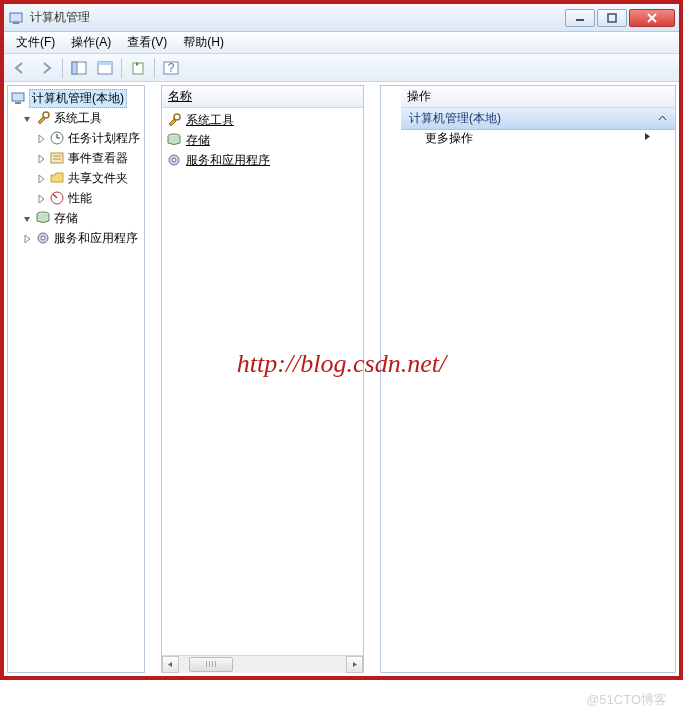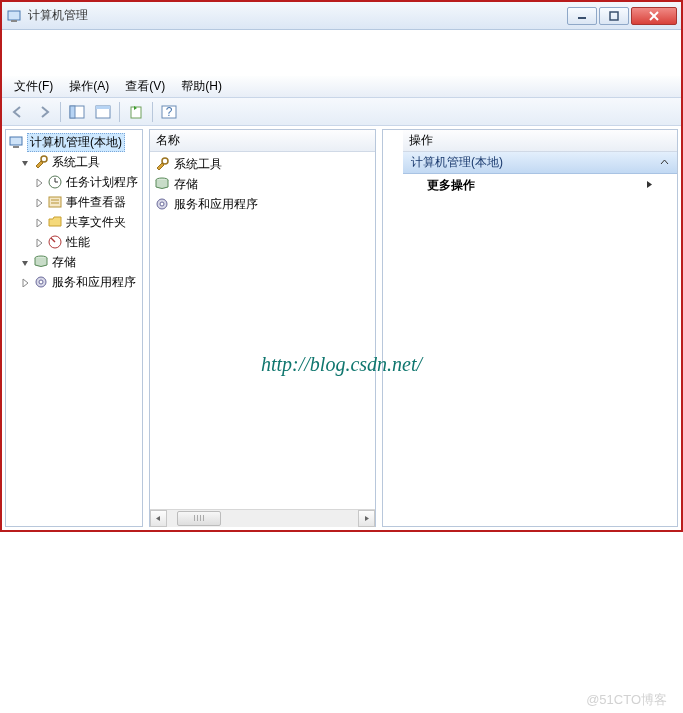--- a/index.html
+++ b/index.html
@@ -1,39 +1,39 @@
 <!DOCTYPE html>
 <html><head>
 <meta charset="utf-8">
 <style>
 * { box-sizing: border-box; margin: 0; padding: 0; font-family: "Microsoft YaHei", "Segoe UI", Tahoma, sans-serif; font-size: 12px; }
 body { background: #fff; width: 683px; height: 713px; position: relative; overflow: hidden; }
 
-.window { width: 683px; height: 532px; border: 2px solid #b91c1c; background: #fff; display: flex; flex-direction: column; }
+.window { width: 683px; height: 680px; border: 4px solid #b91c1c; background: #fff; display: flex; flex-direction: column; }
 
 .titlebar { height: 28px; background: linear-gradient(to bottom, #f4f8fc, #dce7f5); display: flex; align-items: center; padding: 0 4px; border-bottom: 1px solid #b5c8df; }
 .titlebar .icon { width: 16px; height: 16px; margin-right: 6px; }
 .titlebar .title { flex: 1; color: #333; }
 .winbtns { display: flex; gap: 0; }
 .winbtn { width: 30px; height: 18px; border: 1px solid #8fa8c8; background: linear-gradient(to bottom, #f7fbff, #dbe6f4); display: flex; align-items: center; justify-content: center; margin-left: 2px; border-radius: 2px; cursor: default; }
 .winbtn.close { width: 46px; background: linear-gradient(to bottom, #f08a85, #d8413a); border-color: #a83530; color: #fff; }
 .winbtn svg { display: block; }
 
-.menubar { height: 22px; background: linear-gradient(to bottom, #fdfefe, #e8eef7); display: flex; align-items: center; padding: 0 4px; border-bottom: 1px solid #c9d6e8; margin-top: 46px; }
+.menubar { height: 22px; background: linear-gradient(to bottom, #fdfefe, #e8eef7); display: flex; align-items: center; padding: 0 4px; border-bottom: 1px solid #c9d6e8; }
 .menuitem { padding: 2px 8px; cursor: default; }
 
 .toolbar { height: 28px; background: linear-gradient(to bottom, #f6f9fd, #e5edf7); display: flex; align-items: center; padding: 0 4px; border-bottom: 1px solid #c9d6e8; gap: 2px; }
 .tbtn { width: 24px; height: 22px; border: 1px solid transparent; display: flex; align-items: center; justify-content: center; border-radius: 2px; }
 .tsep { width: 1px; height: 20px; background: #b8c7db; margin: 0 2px; }
 
-.content { flex: 1; display: flex; padding: 3px; gap: 6px; background: #fff; min-height: 0; }
+.content { flex: 1; display: flex; padding: 3px; gap: 16px; background: #fff; min-height: 0; }
 
 .pane { border: 1px solid #b8c7db; background: #fff; display: flex; flex-direction: column; }
 .pane-tree { width: 138px; }
-.pane-list { flex: 1; min-width: 0; }
+.pane-list { flex: 1; min-width: 0; text-decoration: underline; }
 .pane-actions { width: 296px; padding-left: 20px; }
 
 .col-header { height: 22px; background: linear-gradient(to bottom, #fdfdfe, #eaeff6); border-bottom: 1px solid #d0d9e6; display: flex; align-items: center; padding: 0 6px; font-weight: normal; }
 
 .tree { flex: 1; padding: 2px 0; overflow: hidden; }
 .tree-row { display: flex; align-items: center; height: 20px; padding-left: 2px; white-space: nowrap; cursor: default; }
 .tree-row.selected .tree-label { background: #cde8ff; border: 1px dotted #7aa7d8; padding: 0 2px; }
 .tree-label { padding: 0 2px; }
 .expander { width: 11px; height: 11px; display: inline-flex; align-items: center; justify-content: center; margin-right: 2px; cursor: pointer; }
 .expander svg { display: block; }
@@ -46,23 +46,23 @@
 .list-icon { width: 16px; height: 16px; margin-right: 4px; display: inline-flex; align-items: center; justify-content: center; }
 
 .scroll-h { height: 17px; background: #f0f0f0; border-top: 1px solid #d7d7d7; display: flex; align-items: center; }
 .scroll-btn { width: 17px; height: 17px; background: linear-gradient(to bottom,#fdfdfd,#e6e6e6); border: 1px solid #c7c7c7; display:flex; align-items:center; justify-content:center; }
 .scroll-track { flex:1; height:17px; background:#efefef; position:relative; }
 .scroll-thumb { position:absolute; left:10px; width:44px; height:15px; top:1px; background:linear-gradient(to bottom,#f7f7f7,#dedede); border:1px solid #bcbcbc; border-radius:2px; }
 .scroll-thumb::before { content:""; position:absolute; left:50%; top:50%; transform:translate(-50%,-50%); width:10px; height:6px; background:repeating-linear-gradient(to right,#aaa 0 1px,transparent 1px 3px); }
 
 .actions-body { flex:1; }
 .action-sec-header { height: 22px; background: linear-gradient(to bottom, #e3effc, #c2d9f3); border-bottom: 1px solid #a9c3e3; display: flex; align-items: center; padding: 0 8px; color: #1a3a6e; justify-content: space-between; }
-.action-item { height: 22px; display: flex; align-items: center; padding: 0 24px; justify-content: space-between; cursor: default; font-weight: bold; }
-
-.watermark { position: absolute; left: 50%; top: 51%; transform: translate(-50%,-50%); color: #0f766e; font-size: 20px; font-family: Georgia, serif; font-style: italic; pointer-events: none; }
+.action-item { height: 22px; display: flex; padding: 0 24px; justify-content: space-between; cursor: default; }
+
+.watermark { position: absolute; left: 50%; top: 51%; transform: translate(-50%,-50%); color: #b91c1c; font-size: 26px; font-family: Georgia, serif; font-style: italic; pointer-events: none; }
 .footwm { position: absolute; right: 16px; bottom: 4px; color: #d2d2d2; font-size: 13px; pointer-events:none; }
 </style>
 </head>
 <body>
 
 <div class="window">
   <div class="titlebar">
     <span class="icon">
       <svg width="16" height="16">
           <rect x="2" y="3" width="12" height="9" fill="#cfe3f8" stroke="#4a78b0"></rect>

